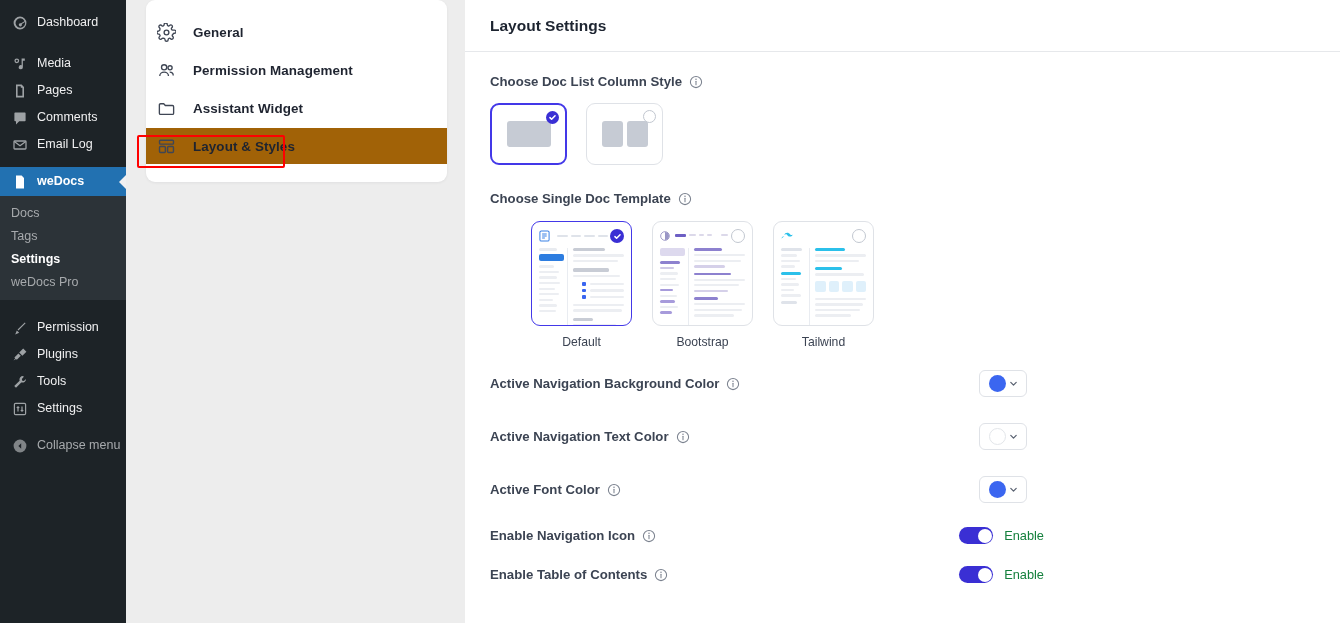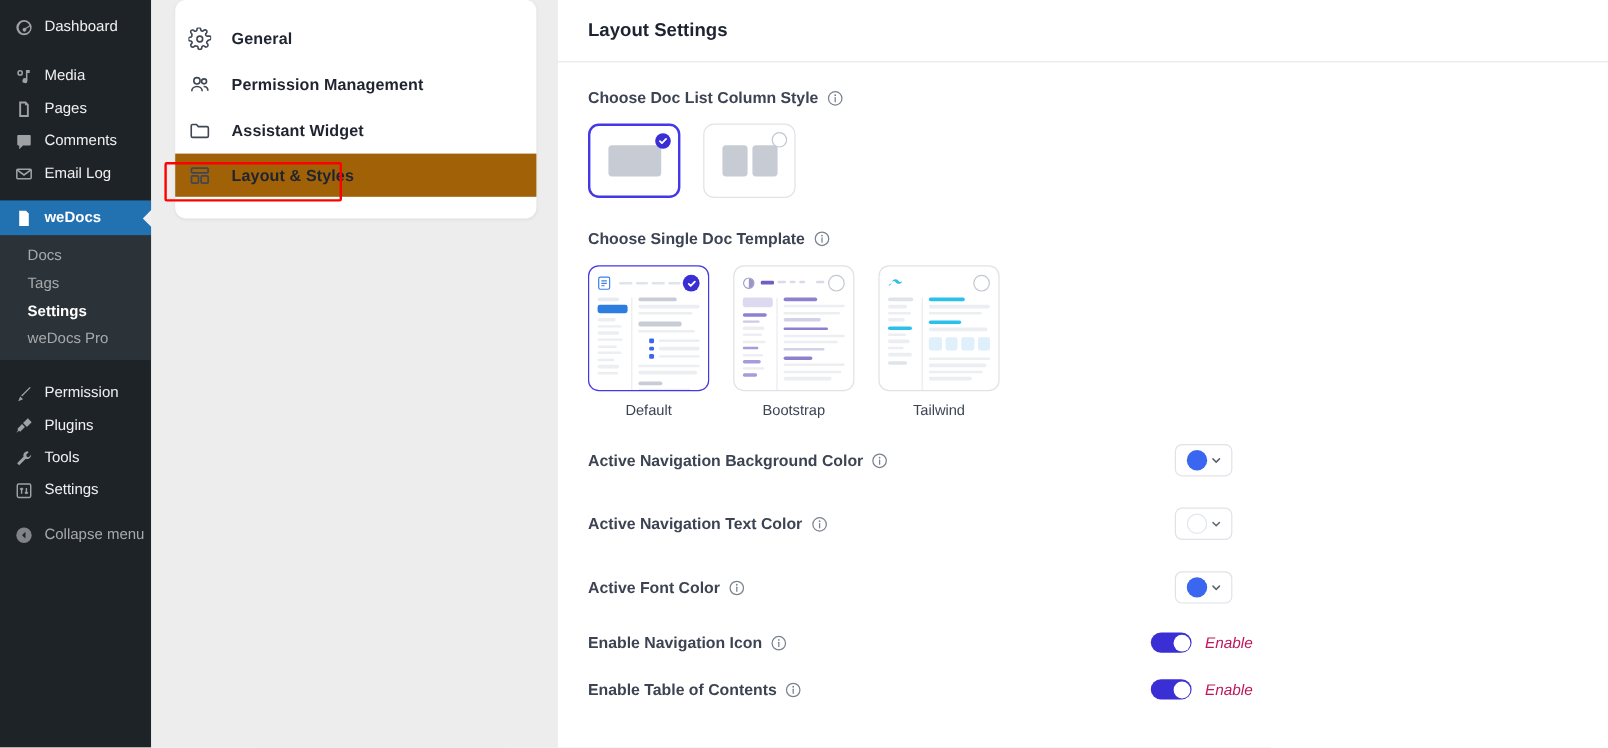--- a/index.html
+++ b/index.html
@@ -40,21 +40,21 @@
     transform: translateY(-50%);
     border-style: solid; border-width: 8px 8px 8px 0;
     border-color: transparent #f0f0f1 transparent transparent;
   }
   .wp-sub {
     font-size: 12.5px; color: #a7aaad;
     padding: 0 0 0 11px; height: 23px;
     display: flex; align-items: center;
   }
   .wp-sub.active { color: #fff; font-weight: 700; }
-  .wp-submenu { background: #2c3338; padding: 5px 12px 7px; }
+  .wp-submenu { background: #2c3338; padding: 5px 0 7px; }
   .wp-group { margin-top: 14px; }
   .wp-item.collapse { color: #a7aaad; margin-top: 10px; }
 
   
   .mid {
     flex: 0 0 339px; width: 339px; height: 623px;
     background: #ededed;
     padding: 0 14px 0 20px;
     position: relative;
   }
@@ -122,21 +122,21 @@
     width: 13px; height: 13px; border-radius: 50%;
     border: 1.3px solid #c2c7d0; background: #fff;
   }
   .radio.on {
     border: none; background: #3a2fd4;
     display: flex; align-items: center; justify-content: center;
   }
   .radio.on svg { width: 9px; height: 9px; display: block; }
 
   
-  .tpl-row { display: flex; gap: 20px; margin-top: 15px; }
+  .tpl-row { display: flex; gap: 20px; margin-top: 15px; margin-left: 41px; }
   .tpl-wrap { width: 101px; }
   .tpl-card {
     width: 101px; height: 105px; border-radius: 9px;
     border: 1px solid #dfe2e7; background: #fff;
     position: relative; overflow: hidden;
   }
   .tpl-card.sel { border: 1.6px solid #4338e8; }
   .tpl-name {
     text-align: center; margin-top: 9px;
     font-size: 12.2px; color: #3c4453;
@@ -169,21 +169,21 @@
   .tog-ctl { display: flex; align-items: center; gap: 11px; }
   .switch {
     width: 34px; height: 17px; border-radius: 999px;
     background: #3a2fd4; position: relative;
   }
   .switch .knob {
     position: absolute; top: 1.5px; right: 1.5px;
     width: 14px; height: 14px; border-radius: 50%;
     background: #fff;
   }
-  .tog-text { font-size: 12.8px; color: #be185d; font-style: italic; }
+  .tog-text { font-size: 12.8px; color: #15803d; }
 </style>
 </head>
 <body>
 
 <div class="app">
 
   <nav class="wp-sidebar">
 
     <div class="wp-item spaced">
       <span class="wp-ico">

